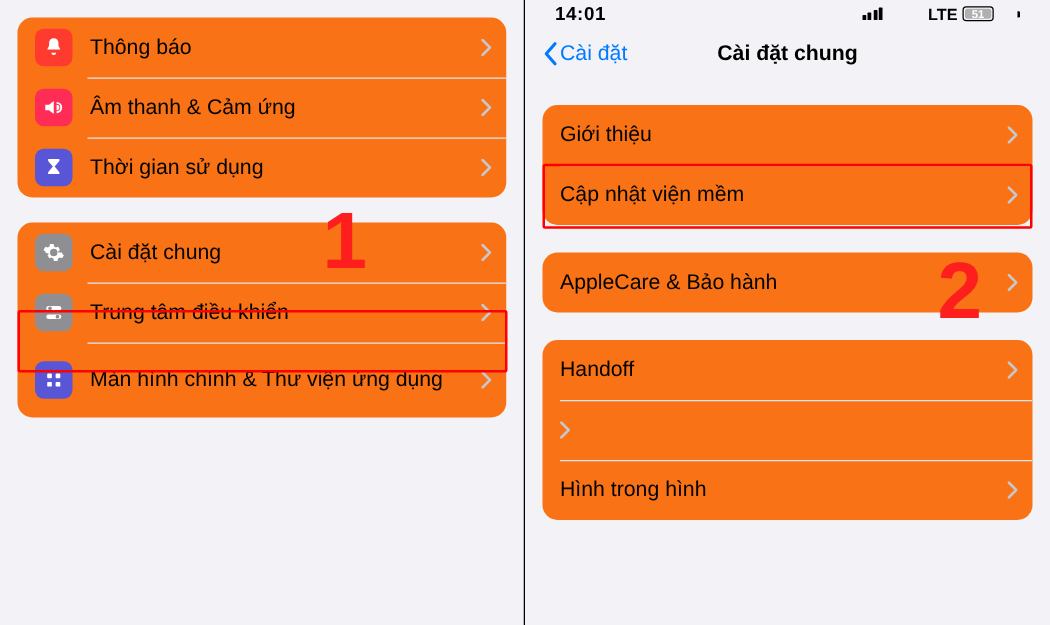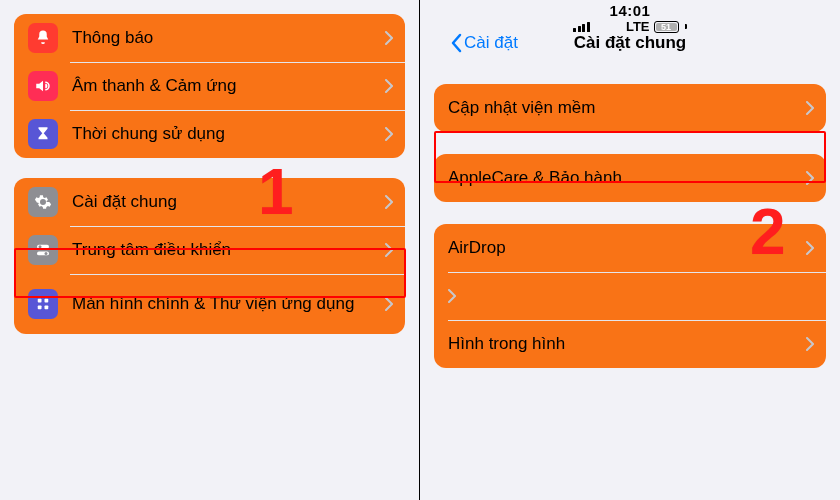--- a/index.html
+++ b/index.html
@@ -1,35 +1,35 @@
 <!DOCTYPE html>
 <html><head>
 <meta charset="utf-8">
 <style>
   * { margin: 0; padding: 0; box-sizing: border-box; font-family: -apple-system, "Helvetica Neue", Arial, sans-serif; }
   body { width: 840px; height: 500px; background: #fff; display: flex; overflow: hidden; }
   .pane { width: 420px; height: 500px; background: #f2f2f7; position: relative; overflow: hidden; }
   .left-pane { border-right: 1px solid #000; padding: 0 14px; }
   .right-pane { padding: 0 14px; }
 
-  .status-bar { height: 20px; display: flex; align-items: center; justify-content: space-between; padding: 2px 10px 0 10px; font-size: 15px; font-weight: 600; flex-direction: column; }
+  .status-bar { height: 20px; display: flex; align-items: center; justify-content: space-between; padding: 2px 10px 0 10px; font-size: 15px; font-weight: 600; }
   .status-time { letter-spacing: 0.5px; }
   .status-right { display: flex; align-items: center; gap: 4px; font-size: 13px; }
   .signal-bars { display: flex; align-items: flex-end; gap: 1.5px; }
   .signal-bars span { width: 3px; background: #000; border-radius: 0.5px; }
   .b1 { height: 4px; } .b2 { height: 6px; } .b3 { height: 8px; } .b4 { height: 10px; }
   .lte { font-size: 13px; font-weight: 600; margin-left: 32px; }
-  .battery { display: flex; align-items: center; gap: 6px; }
+  .battery { display: flex; align-items: center; gap: 19px; }
   .battery-body { width: 25px; height: 12px; border: 1px solid #000; border-radius: 3px; position: relative; display:flex; align-items:center; justify-content:center; }
   .battery-fill { position:absolute; left:1px; top:1px; bottom:1px; right:1px; background:#b0b0b0; border-radius:2px; }
   .battery-txt { position: relative; font-size: 9px; font-weight: 700; color:#fff; }
   .battery-tip { width: 2px; height: 5px; background: #000; border-radius: 0 1px 1px 0; }
 
   .nav-header { height: 46px; display: flex; align-items: center; justify-content: center; position: relative; margin-bottom: 4px;}
-  .nav-back { position: absolute; left: 16px; display: flex; align-items: center; gap: 2px; color: #007aff; font-size: 17px; }
+  .nav-back { position: absolute; left: 0; display: flex; align-items: center; gap: 2px; color: #007aff; font-size: 17px; }
   .nav-back svg { width: 12px; height: 20px; }
   .nav-title { font-size: 17px; font-weight: 600; }
 
   .group { background: #f97316; border-radius: 12px; margin-top: 20px; overflow: hidden; }
   .left-pane .group:first-child { margin-top: 14px; }
   .right-pane .group { margin-top: 18px; }
   .right-pane .group + .group { margin-top: 22px; }
   .row { display: flex; align-items: center; height: 48px; padding: 0 12px 0 14px; position: relative; }
   .row + .row::before { content:""; position:absolute; left:56px; right:0; top:0; height:1px; background:#e5e5ea; }
   .right-pane .row + .row::before { left: 14px; }
@@ -80,21 +80,21 @@
             <path d="M1 1l6 6-6 6" stroke="#c7c7cc" stroke-width="2" fill="none" stroke-linecap="round"></path>
           </svg>
         </div>
     </div>
     <div class="row">
       <div class="row-icon ic ic-indigo">
           <svg viewBox="0 0 24 24">
             <path d="M6 3h12v2l-5 6 5 6v2H6v-2l5-6-5-6V3z"></path>
           </svg>
         </div>
-      <div class="row-label">Thời chung sử dụng</div>
+      <div class="row-label">Thời gian sử dụng</div>
       <div class="chev">
           <svg viewBox="0 0 8 14">
             <path d="M1 1l6 6-6 6" stroke="#c7c7cc" stroke-width="2" fill="none" stroke-linecap="round"></path>
           </svg>
         </div>
     </div>
   </div>
 
   <div class="group">
     <div class="row">
@@ -174,20 +174,28 @@
       <svg viewBox="0 0 12 20">
           <path d="M10 2L3 10l7 8" stroke="#007aff" stroke-width="2.5" fill="none" stroke-linecap="round" stroke-linejoin="round"></path>
         </svg>
       <span>Cài đặt</span>
     </div>
     <div class="nav-title">Cài đặt chung</div>
   </div>
 
   <div class="group">
     <div class="row">
+      <div class="row-label">Giới thiệu</div>
+      <div class="chev">
+          <svg viewBox="0 0 8 14">
+            <path d="M1 1l6 6-6 6" stroke="#c7c7cc" stroke-width="2" fill="none" stroke-linecap="round"></path>
+          </svg>
+        </div>
+    </div>
+    <div class="row">
       <div class="row-label">Cập nhật viện mềm</div>
       <div class="chev">
           <svg viewBox="0 0 8 14">
             <path d="M1 1l6 6-6 6" stroke="#c7c7cc" stroke-width="2" fill="none" stroke-linecap="round"></path>
           </svg>
         </div>
     </div>
   </div>
 
   <div class="group">
@@ -196,21 +204,21 @@
       <div class="chev">
           <svg viewBox="0 0 8 14">
             <path d="M1 1l6 6-6 6" stroke="#c7c7cc" stroke-width="2" fill="none" stroke-linecap="round"></path>
           </svg>
         </div>
     </div>
   </div>
 
   <div class="group">
     <div class="row">
-      <div class="row-label">AirDrop</div>
+      <div class="row-label">Handoff</div>
       <div class="chev">
           <svg viewBox="0 0 8 14">
             <path d="M1 1l6 6-6 6" stroke="#c7c7cc" stroke-width="2" fill="none" stroke-linecap="round"></path>
           </svg>
         </div>
     </div>
     <div class="row">
       <div class="chev">
           <svg viewBox="0 0 8 14">
             <path d="M1 1l6 6-6 6" stroke="#c7c7cc" stroke-width="2" fill="none" stroke-linecap="round"></path>

